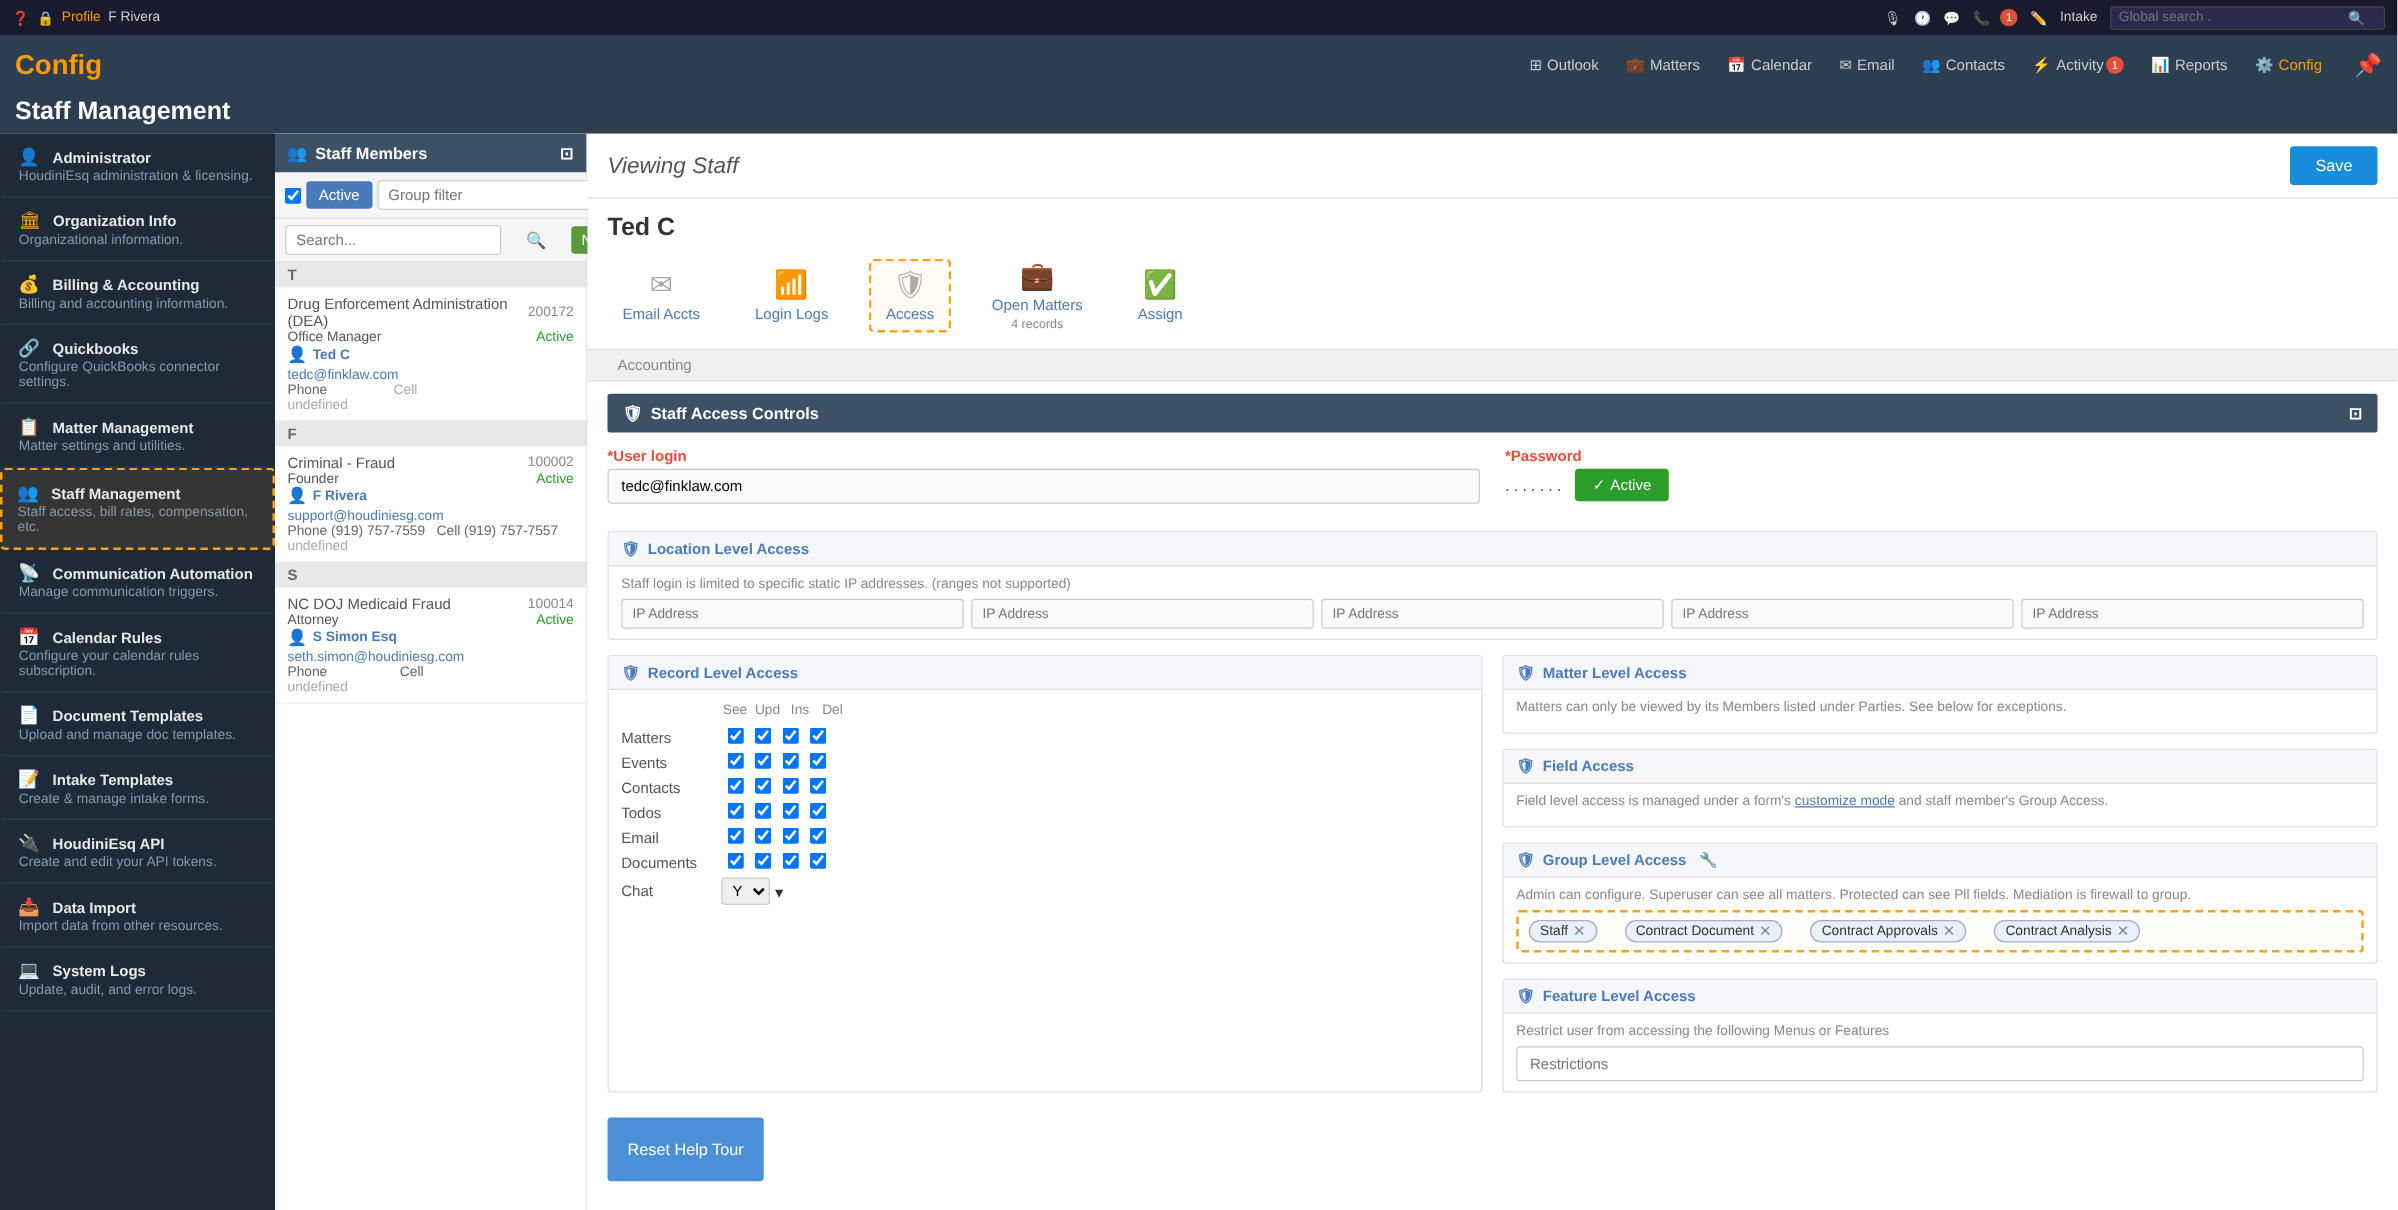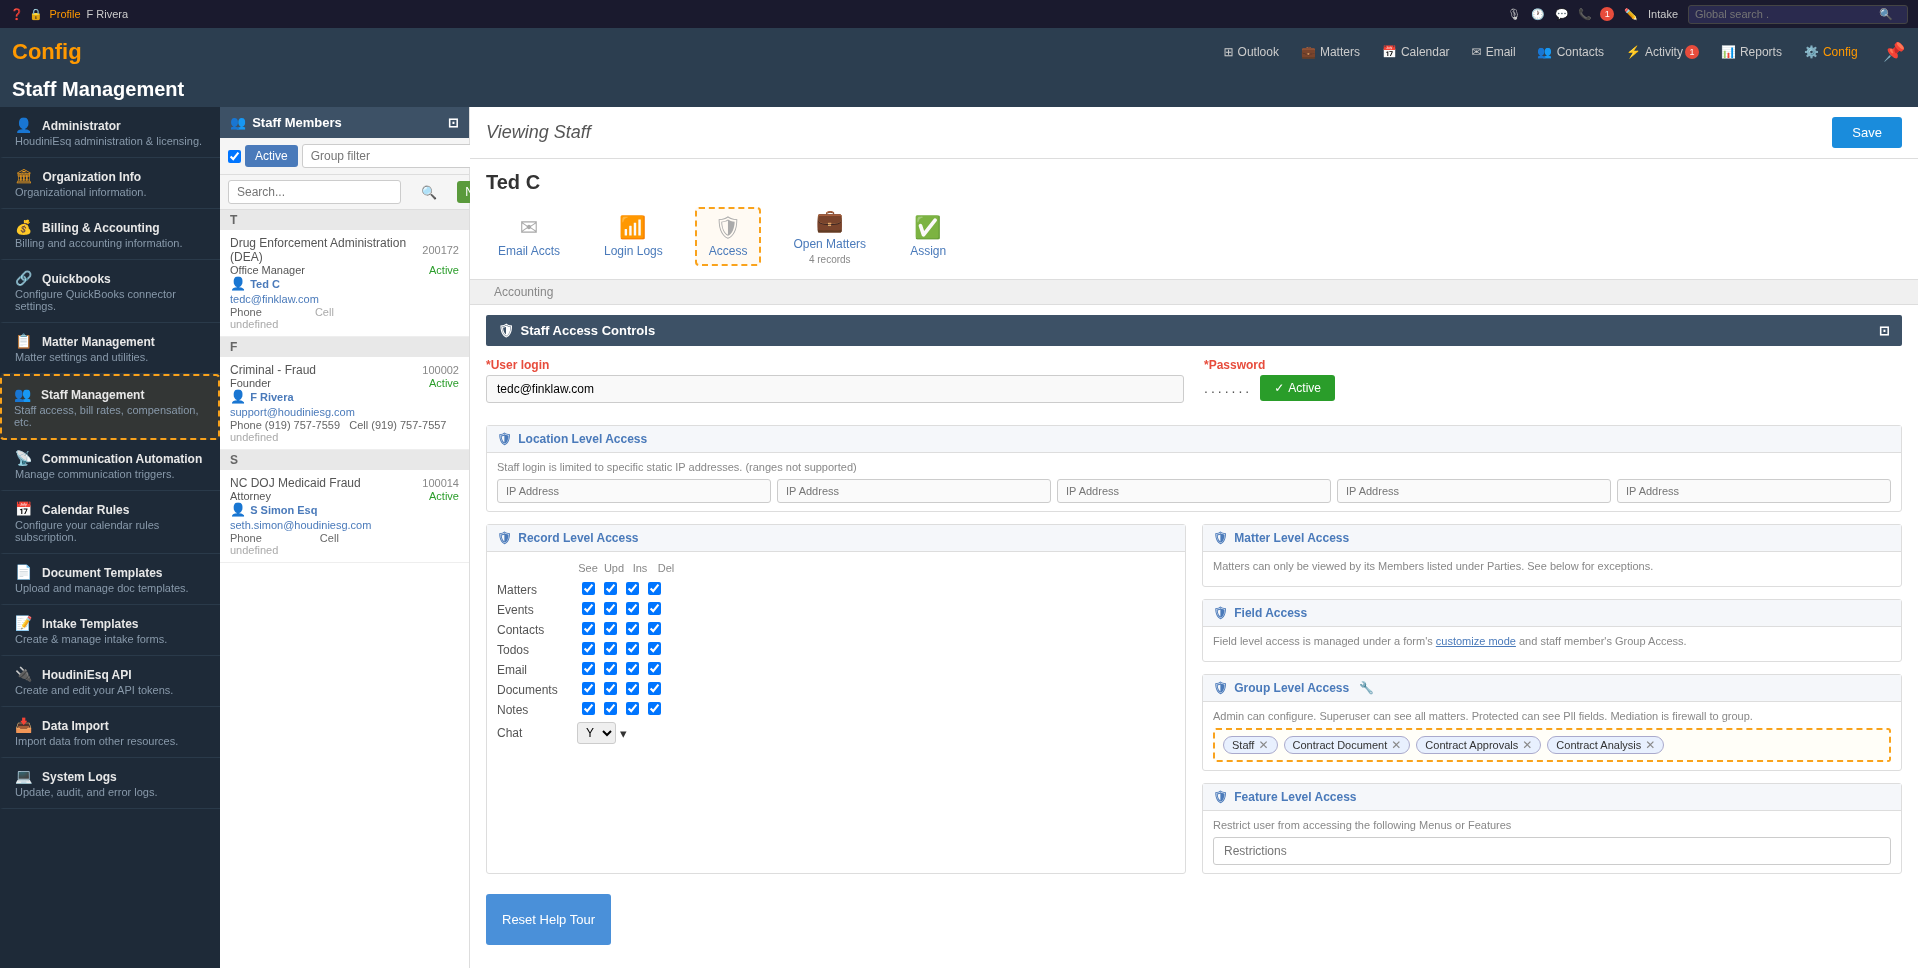--- a/index.html
+++ b/index.html
@@ -383,21 +383,21 @@
     .rla-check { width: 22px; text-align: center; }
     .rla-check input[type="checkbox"] { cursor: pointer; }
 
     
     .tags-container {
       border: 2px dashed #f9a21b;
       border-radius: 3px;
       padding: 6px 8px;
       display: flex;
       flex-wrap: wrap;
-      gap: 6px;
+      gap: 22px;
       background: #fffef8;
     }
     .tag {
       background: #e8f0fe;
       border: 1px solid #aac;
       border-radius: 12px;
       padding: 2px 8px;
       font-size: 11px;
       color: #333;
       display: flex;
@@ -801,27 +801,20 @@
             </div>
             <div class="rla-row">
               <div class="rla-label">Email</div>
               <div class="rla-check"><input type="checkbox" checked="" style=""></div>
               <div class="rla-check"><input type="checkbox" checked="" style=""></div>
               <div class="rla-check"><input type="checkbox" checked="" style=""></div>
               <div class="rla-check"><input type="checkbox" checked="" style=""></div>
             </div>
             <div class="rla-row">
               <div class="rla-label">Documents</div>
-              <div class="rla-check"><input type="checkbox" checked="" style=""></div>
-              <div class="rla-check"><input type="checkbox" checked="" style=""></div>
-              <div class="rla-check"><input type="checkbox" checked="" style=""></div>
-              <div class="rla-check"><input type="checkbox" checked="" style=""></div>
-            </div>
-            <div class="rla-row">
-              <div class="rla-label">Notes</div>
               <div class="rla-check"><input type="checkbox" checked="" style=""></div>
               <div class="rla-check"><input type="checkbox" checked="" style=""></div>
               <div class="rla-check"><input type="checkbox" checked="" style=""></div>
               <div class="rla-check"><input type="checkbox" checked="" style=""></div>
             </div>
             <div class="rla-row">
               <div class="rla-label">Chat</div>
               <div style="display:flex;align-items:center;gap:4px;">
                 <select style="border:1px solid #ccc;padding:2px 4px;border-radius:3px;font-size:12px;">
                   <option>Y</option>

